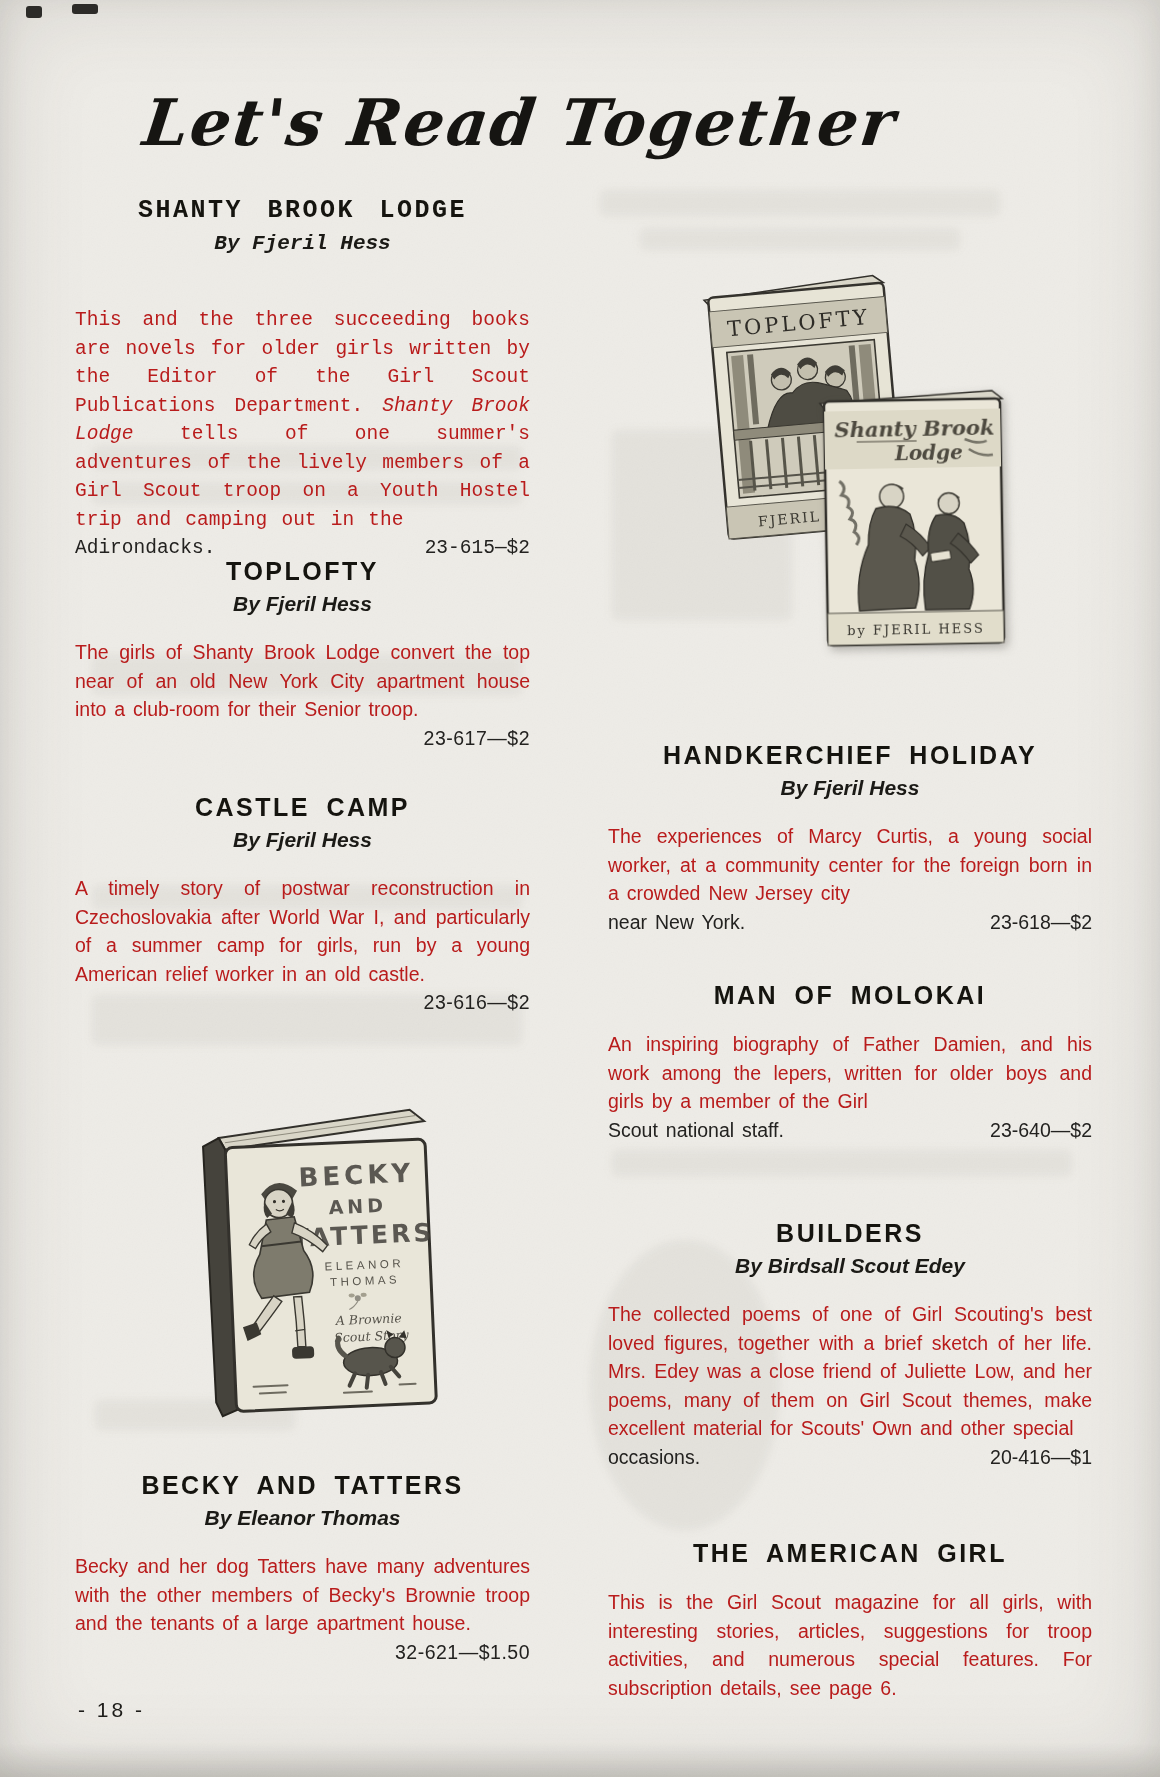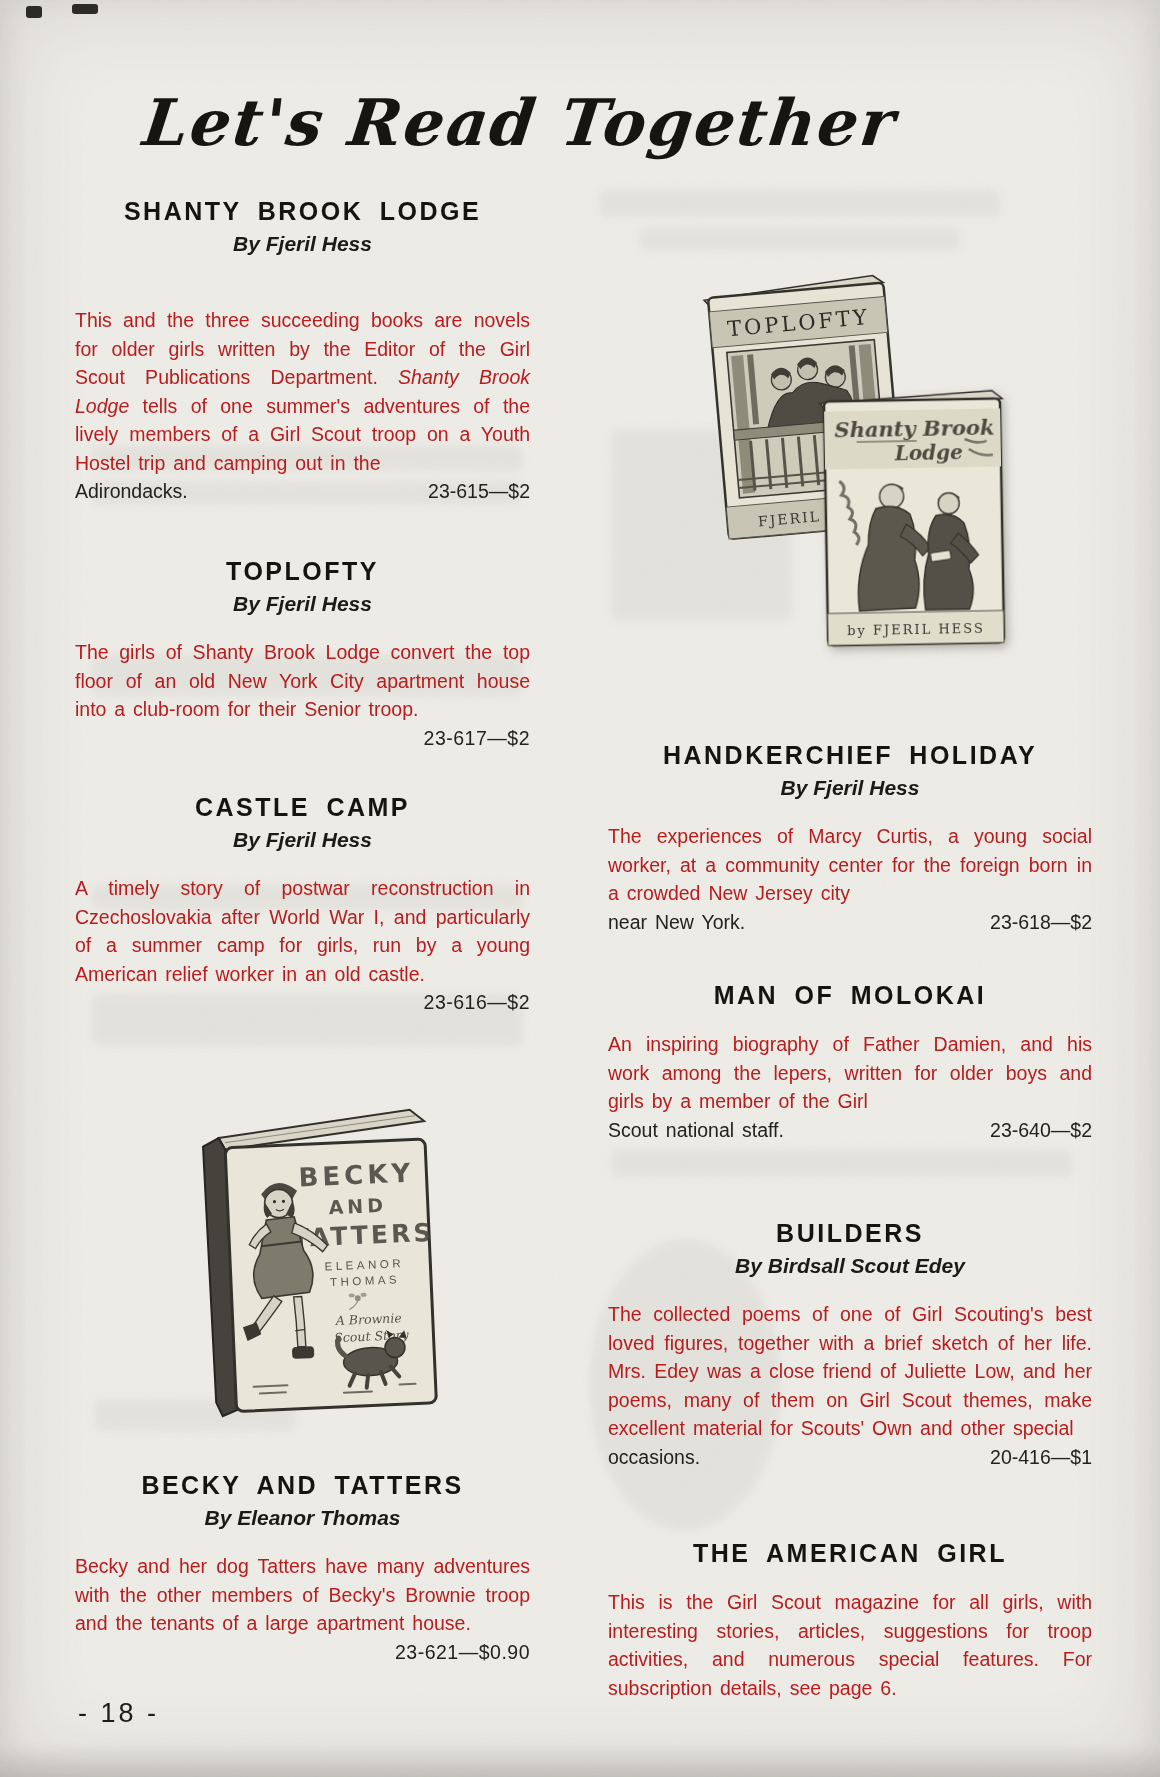--- a/index.html
+++ b/index.html
@@ -51,21 +51,21 @@
   .body.first{margin-top:48px;}
   .tailline{
     display:flex;justify-content:space-between;align-items:baseline;
     font-size:19.5px;line-height:28.5px;word-spacing:2.5px;color:#232220;gap:36px;
   }
   .code-center{
     text-align:right;font-size:19.5px;line-height:28.5px;color:#232220;letter-spacing:.5px;
   }
   .page-number{
     position:absolute;left:78px;top:1698px;z-index:2;
-    font-size:27px;letter-spacing:3px;color:#1d1c19;
+    font-size:21px;letter-spacing:3px;color:#1d1c19;
   }
 
   .book{position:absolute;z-index:2;}
   #book-becky{left:188px;top:1094px;transform:rotate(-2.5deg);}
   #book-toplofty{left:708px;top:276px;transform:rotate(-5deg);}
   #book-shanty{left:818px;top:384px;transform:rotate(-1deg);filter:drop-shadow(3px 4px 5px rgba(40,36,28,.28));z-index:3;}
 </style>
 </head>
 <body>
 
@@ -81,34 +81,34 @@
   <div class="ghost" style="left:612px;top:430px;width:180px;height:190px;"></div>
   <div class="ghost" style="left:612px;top:1150px;width:460px;height:26px;"></div>
   <div class="ghost ghost-ellipse" style="left:590px;top:1240px;width:190px;height:290px;"></div>
   <div class="ghost" style="left:95px;top:1400px;width:200px;height:30px;"></div>
 
   <div class="corner-mark" style="left:26px;top:6px;width:16px;height:12px;"></div>
   <div class="corner-mark" style="left:72px;top:4px;width:26px;height:10px;"></div>
 
   <div class="page-title">Let's Read Together</div>
 
-  <div class="sec col-l" style="top:196px;">
+  <div class="sec col-l" style="top:196px;font-family:Liberation Mono, monospace;">
     <h2>SHANTY BROOK LODGE</h2>
     <div class="byline">By Fjeril Hess</div>
     <p class="body first"><span>This and the three succeeding books are novels for older girls written by the Editor of the Girl Scout Publications Department. </span><i>Shanty Brook Lodge</i><span> tells of one summer's adventures of the lively members of a Girl Scout troop on a Youth Hostel trip and camping out in the</span></p>
     <div class="tailline">
       <span>Adirondacks.</span>
       <span>23-615—$2</span>
     </div>
   </div>
 
   <div class="sec col-l" style="top:556px;">
     <h2>TOPLOFTY</h2>
     <div class="byline">By Fjeril Hess</div>
-    <p class="body">The girls of Shanty Brook Lodge convert the top floor of an old New York City apartment house into a club-room for their Senior troop.</p>
+    <p class="body">The girls of Shanty Brook Lodge convert the top near of an old New York City apartment house into a club-room for their Senior troop.</p>
     <div class="code-center">23-617—$2</div>
   </div>
 
   <div class="sec col-l" style="top:792px;">
     <h2>CASTLE CAMP</h2>
     <div class="byline">By Fjeril Hess</div>
     <p class="body">A timely story of postwar reconstruction in Czechoslovakia after World War I, and particularly of a summer camp for girls, run by a young American relief worker in an old castle.</p>
     <div class="code-center">23-616—$2</div>
   </div>
 
@@ -167,21 +167,21 @@
         <path d="M162,281 l-6,12 M175,283 l-2,13 M188,281 l4,12 M198,276 l8,10" stroke="#45433c" stroke-width="4" stroke-linecap="round"></path>
         <path d="M150,300 h28 M206,294 h16" stroke="#6e6b60" stroke-width="2" stroke-linecap="round"></path>
       </g>
     </svg>
   </div>
 
   <div class="sec col-l" style="top:1470px;">
     <h2>BECKY AND TATTERS</h2>
     <div class="byline">By Eleanor Thomas</div>
     <p class="body">Becky and her dog Tatters have many adventures with the other members of Becky's Brownie troop and the tenants of a large apartment house.</p>
-    <div class="code-center">23-621—$0.90</div>
+    <div class="code-center">32-621—$1.50</div>
   </div>
 
   <div class="page-number">- 18 -</div>
 
   <div class="book" id="book-toplofty">
     <svg width="192" height="262" viewBox="0 0 192 262">
       <polygon points="6,16 176,6 186,14 14,26" fill="#d9d6c8" stroke="#32302b" stroke-width="1.6"></polygon>
       <rect x="10" y="14" width="176" height="242" rx="5" fill="#e7e4d6" stroke="#34322d" stroke-width="2.5"></rect>
       <rect x="10" y="28" width="176" height="36" fill="#c9c5b4" stroke="#55534a" stroke-width="1"></rect>
       <text x="98" y="54" text-anchor="middle" font-family="DejaVu Serif, serif" font-size="21" letter-spacing="3" fill="#2e2c27">TOPLOFTY</text>

